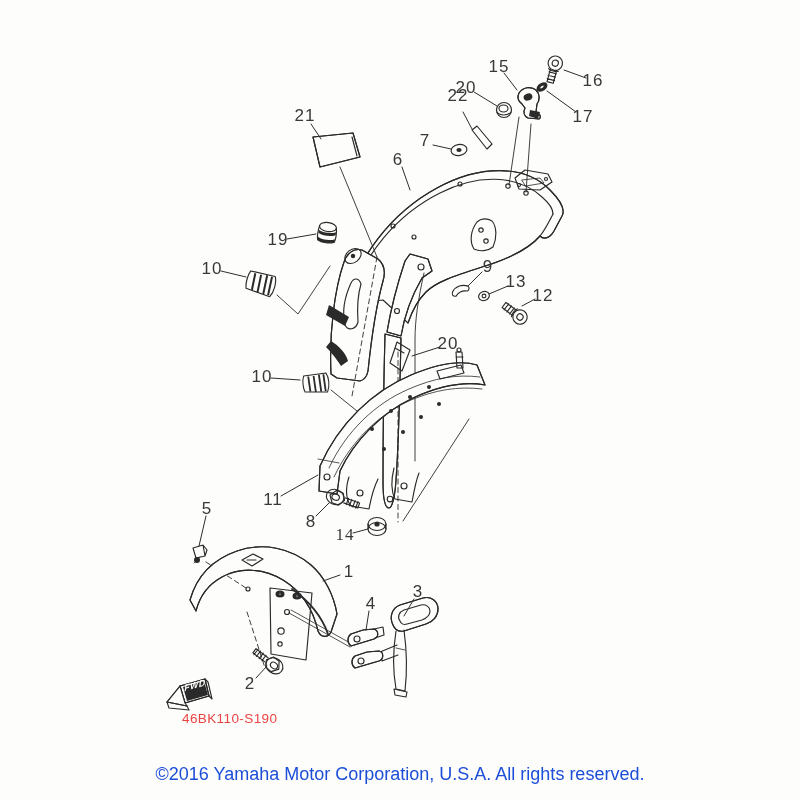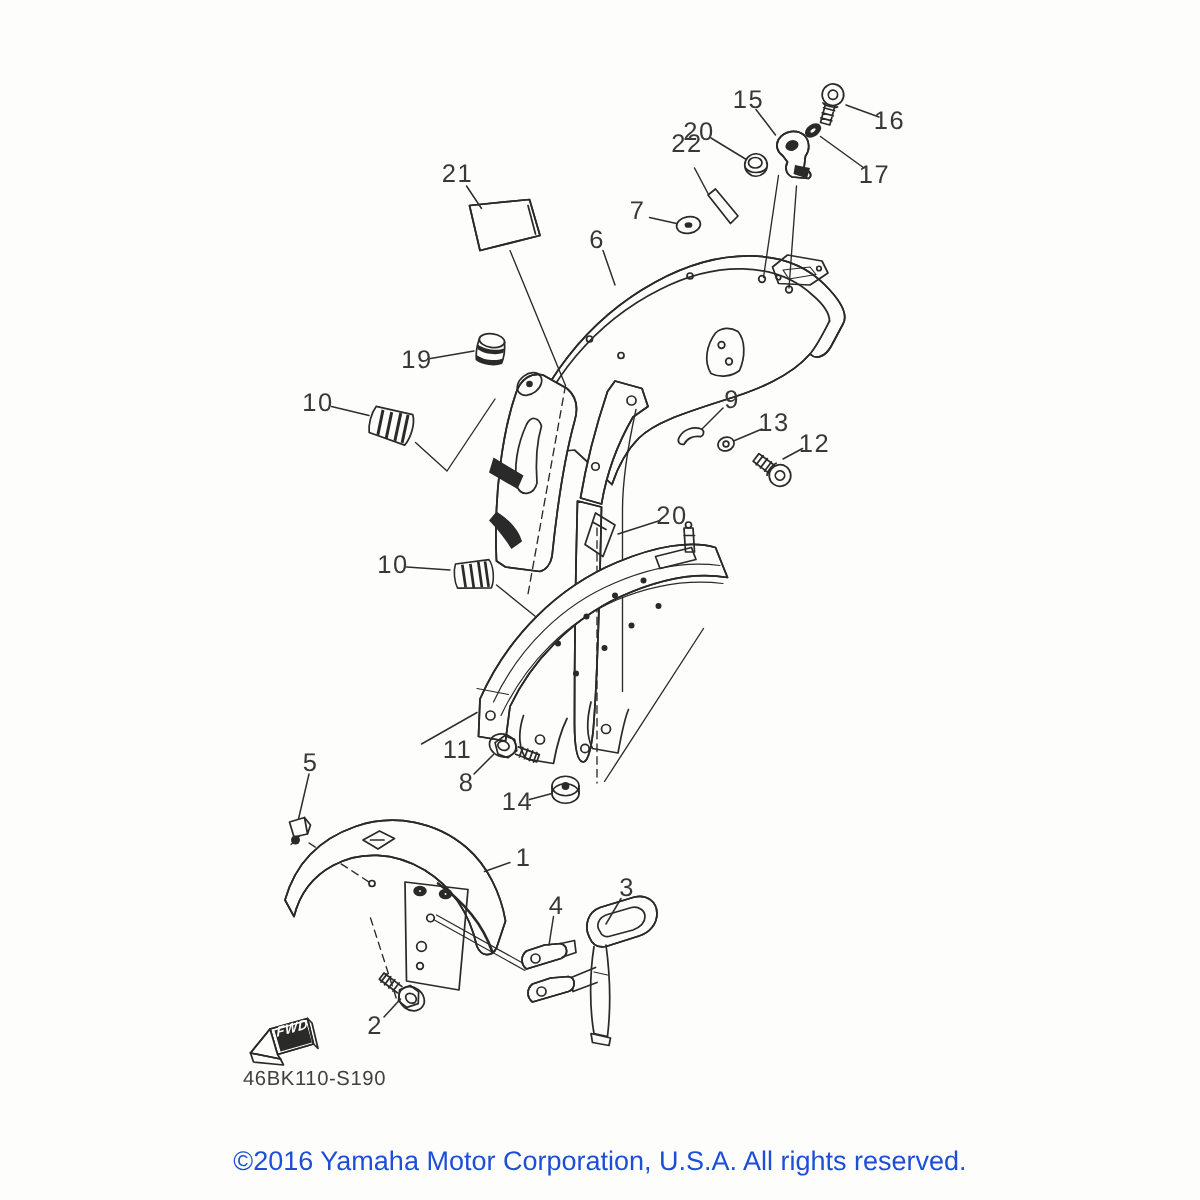--- a/index.html
+++ b/index.html
@@ -10,21 +10,21 @@
   #art-root *{fill:none;stroke:#2a2a2a;stroke-width:1.15;stroke-linecap:round;stroke-linejoin:round;}
   #art-root .pf{fill:#2a2a2a;stroke:none;}
   #art-root .w{fill:#fdfdfc;}
   #art-root .cons{stroke-width:0.9;}
   #art-root .dash{stroke-dasharray:5 3.5;stroke-width:0.9;}
   #art-root .thin{stroke-width:0.8;}
   #art-root .thick{stroke-width:1.8;}
   #leader-layer line{stroke:#2e2e2e;stroke-width:1;}
   .callout{position:absolute;transform:translate(-50%,-50%);color:#383838;
            font-size:17px;letter-spacing:1px;white-space:nowrap;}
-  .part-code{position:absolute;left:162px;top:711px;font-size:13.5px;color:#404040;letter-spacing:.4px;}
+  .part-code{position:absolute;left:182px;top:711px;font-size:13.5px;color:#ef4444;letter-spacing:.4px;}
   .copyright{position:absolute;left:0;top:764px;width:100%;text-align:center;
              font-size:18px;color:#1d4ed8;}
   .fwd-label{position:absolute;left:184px;top:683px;color:#fdfdfa;font-size:9px;
              font-weight:bold;font-style:italic;letter-spacing:.5px;
              transform:rotate(-15deg) skewX(-12deg);transform-origin:left top;}
 </style>
 </head>
 <body>
 
 <div class="page">
@@ -301,24 +301,24 @@
       <span class="callout" style="left: 250px; top: 684px;">2</span>
       <span class="callout" style="left: 418px; top: 592px;">3</span>
       <span class="callout" style="left: 371px; top: 604px;">4</span>
       <span class="callout" style="left: 207px; top: 509px;">5</span>
       <span class="callout" style="left: 398px; top: 160px;">6</span>
       <span class="callout" style="left: 425px; top: 141px;">7</span>
       <span class="callout" style="left: 311px; top: 522px;">8</span>
       <span class="callout" style="left: 488px; top: 267px;">9</span>
       <span class="callout" style="left: 212px; top: 269px;">10</span>
       <span class="callout" style="left: 262px; top: 377px;">10</span>
-      <span class="callout" style="left: 273px; top: 500px; margin-left: 32px;">11</span>
+      <span class="callout" style="left: 273px; top: 500px;">11</span>
       <span class="callout" style="left: 543px; top: 296px;">12</span>
       <span class="callout" style="left: 516px; top: 282px;">13</span>
-      <span class="callout" style="left: 345px; top: 535px;">14</span>
+      <span class="callout" style="left: 345px; top: 535px; font-family: Liberation Serif, serif;">14</span>
       <span class="callout" style="left: 499px; top: 67px;">15</span>
       <span class="callout" style="left: 593px; top: 81px;">16</span>
       <span class="callout" style="left: 583px; top: 117px;">17</span>
       <span class="callout" style="left: 466px; top: 88px;">20</span>
       <span class="callout" style="left: 278px; top: 240px;">19</span>
       <span class="callout" style="left: 448px; top: 344px;">20</span>
       <span class="callout" style="left: 305px; top: 116px;">21</span>
       <span class="callout" style="left: 458px; top: 96px;">22</span>
     </div>
 

